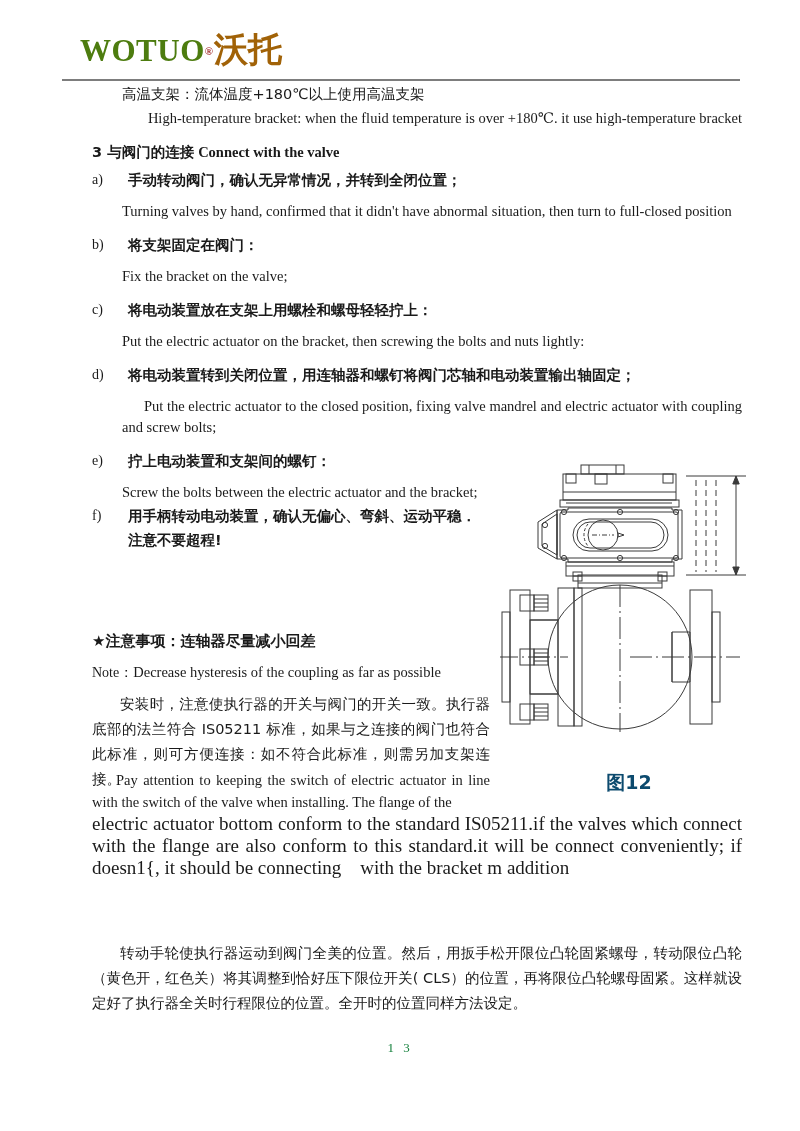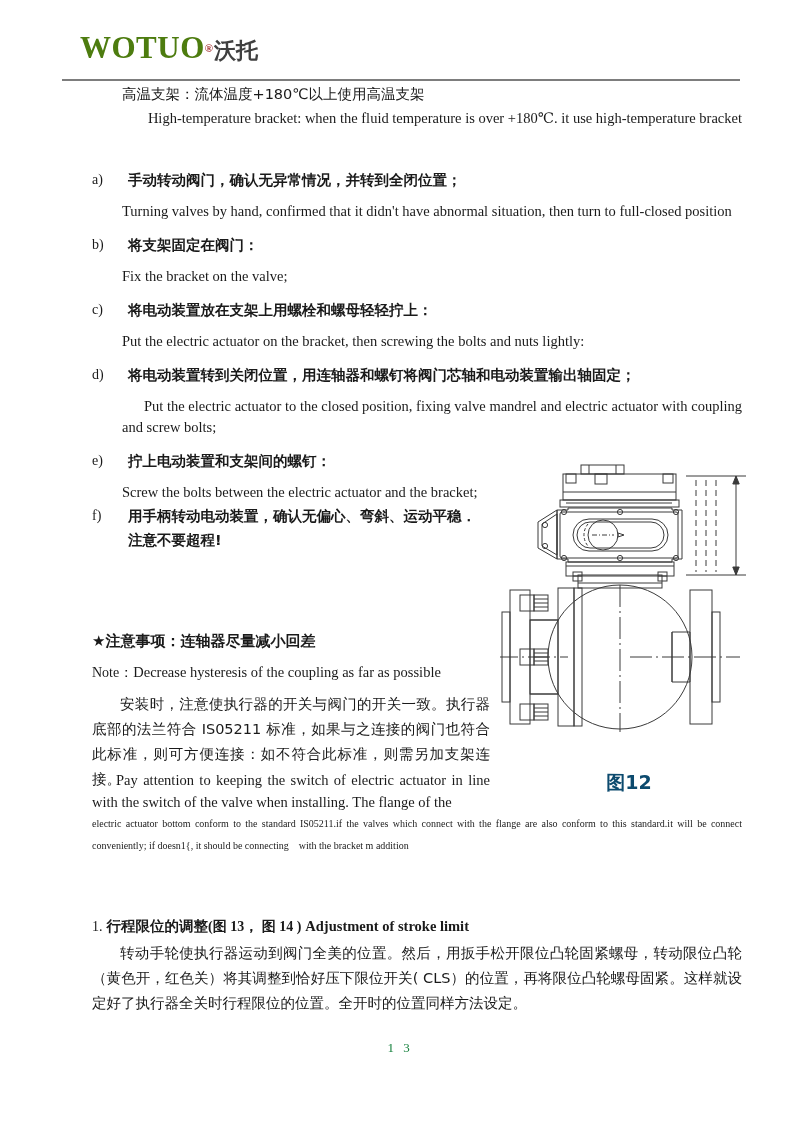--- a/index.html
+++ b/index.html
@@ -48,22 +48,22 @@
   }
   .logo-reg {
     font-size: 11px;
     color: #9e2121;
     vertical-align: super;
     font-weight: bold;
   }
   .logo-cn {
     font-family: "DejaVu Sans", "Liberation Sans", sans-serif;
     font-weight: bold;
-    font-size: 22px;
-    color: #404040;
+    font-size: 34px;
+    color: #a16207;
     margin-left: 1px;
     vertical-align: baseline;
   }
   .header-rule {
     position: absolute;
     left: 62px;
     top: 79px;
     width: 678px;
     height: 0;
     border-top: 2px solid #7d7d7d;
@@ -136,20 +136,24 @@
     <div class="logo">
       <span class="logo-main">WOTUO</span><span class="logo-reg">®</span><span class="logo-cn">沃托</span>
     </div>
   </div>
   <div class="header-rule"></div>
 
   <div class="blk cn" style="left:122px; top:84px; width:620px; font-size:14.5px; line-height:20px;">高温支架：流体温度+180℃以上使用高温支架</div>
 
   <div class="blk en" style="left:122px; top:108px; width:620px; font-size:14.5px; line-height:20px;text-align:right;">High-temperature bracket: when the fluid temperature is over +180℃. it use high-temperature bracket</div>
 
+  <div class="blk" style="left:92px; top:142px; width:640px; line-height:20px;">
+    <span class="cn cn-b" style="font-size:14.5px;">3 与阀门的连接</span>
+    <span class="en en-b" style="font-size:14.5px;">Connect with the valve</span>
+  </div>
 
   <div class="lvl-label" style="left:92px; top:172px;">a)</div>
   <div class="blk en" style="left:122px; top:201px; width:620px; font-size:14.5px; line-height:21px;">Turning valves by hand, confirmed that it didn't have abnormal situation, then turn to full-closed position</div>
   <div class="blk cn cn-b" style="left:128px; top:169px; width:600px; font-size:14.5px; line-height:22px;">手动转动阀门，确认无异常情况，并转到全闭位置；</div>
 
   <div class="lvl-label" style="left:92px; top:237px;">b)</div>
   <div class="blk cn cn-b" style="left:128px; top:234px; width:600px; font-size:14.5px; line-height:22px;">将支架固定在阀门：</div>
   <div class="blk en" style="left:122px; top:266px; width:620px; font-size:14.5px; line-height:21px;">Fix the bracket on the valve;</div>
 
   <div class="lvl-label" style="left:92px; top:302px;">c)</div>
@@ -170,28 +174,23 @@
   <div class="blk cn cn-b" style="left:92px; top:630px; width:400px; font-size:15px; line-height:22px;">★注意事项：连轴器尽量减小回差</div>
 
   <div class="blk" style="left:92px; top:661px; width:410px; line-height:22px;">
     <span class="en" style="font-size:14px;text-align:right;">Note：</span><span class="en" style="font-size:14.5px;">Decrease hysteresis of the coupling as far as possible</span>
   </div>
 
   <div class="blk cn just" style="left:92px; top:692px; width:398px; font-size:14.5px; line-height:25px; text-indent:28px;">安装时，注意使执行器的开关与阀门的开关一致。执行器底部的法兰符合 IS05211 标准，如果与之连接的阀门也符合此标准，则可方便连接：如不符合此标准，则需另加支架连接。</div>
 
   <div class="blk en just" style="left:92px; top:769px; width:398px; font-size:14.5px; line-height:22px; text-indent:24px;">Pay attention to keeping the switch of electric actuator in line with the switch of the valve when installing. The flange of the</div>
 
-  <div class="blk en just" style="left:92px; top:813px; width:650px; font-size:10px; line-height:22px;">electric actuator bottom conform to the standard IS05211.if the valves which connect with the flange are also conform to this standard.it will be connect conveniently; if doesn1{, it should be connecting with the bracket m addition</div>
-
-
-  <div class="blk" style="left:92px; top:916px; width:640px; line-height:20px;">
-    <span class="en" style="font-size:14px;">1.</span>
-    <span class="cn cn-b" style="font-size:14.5px;">行程限位的调整</span><span class="en en-b" style="font-size:14px;">(图 13， 图 14 )</span>
-    <span class="en en-b" style="font-size:14.5px;">Adjustment of stroke limit</span>
-  </div>
+  <div class="blk en just" style="left:92px; top:813px; width:650px; font-size:19px; line-height:22px;">electric actuator bottom conform to the standard IS05211.if the valves which connect with the flange are also conform to this standard.it will be connect conveniently; if doesn1{, it should be connecting with the bracket m addition</div>
+
+
 
   <div class="blk cn just" style="left:92px; top:941px; width:650px; font-size:14.5px; line-height:25px; text-indent:28px;">转动手轮使执行器运动到阀门全美的位置。然后，用扳手松开限位凸轮固紧螺母，转动限位凸轮（黄色开，红色关）将其调整到恰好压下限位开关( CLS）的位置，再将限位凸轮螺母固紧。这样就设定好了执行器全关时行程限位的位置。全开时的位置同样方法设定。</div>
 
   <div class="figure">
     <svg width="258" height="310" viewBox="0 0 258 310" xmlns="http://www.w3.org/2000/svg" fill="none" stroke="#3a3a3a" stroke-width="1" stroke-linejoin="miter">
 
       <rect x="81" y="3" width="43" height="9"></rect>
       <line x1="89" y1="3" x2="89" y2="12"></line>
       <line x1="116" y1="3" x2="116" y2="12"></line>
 

